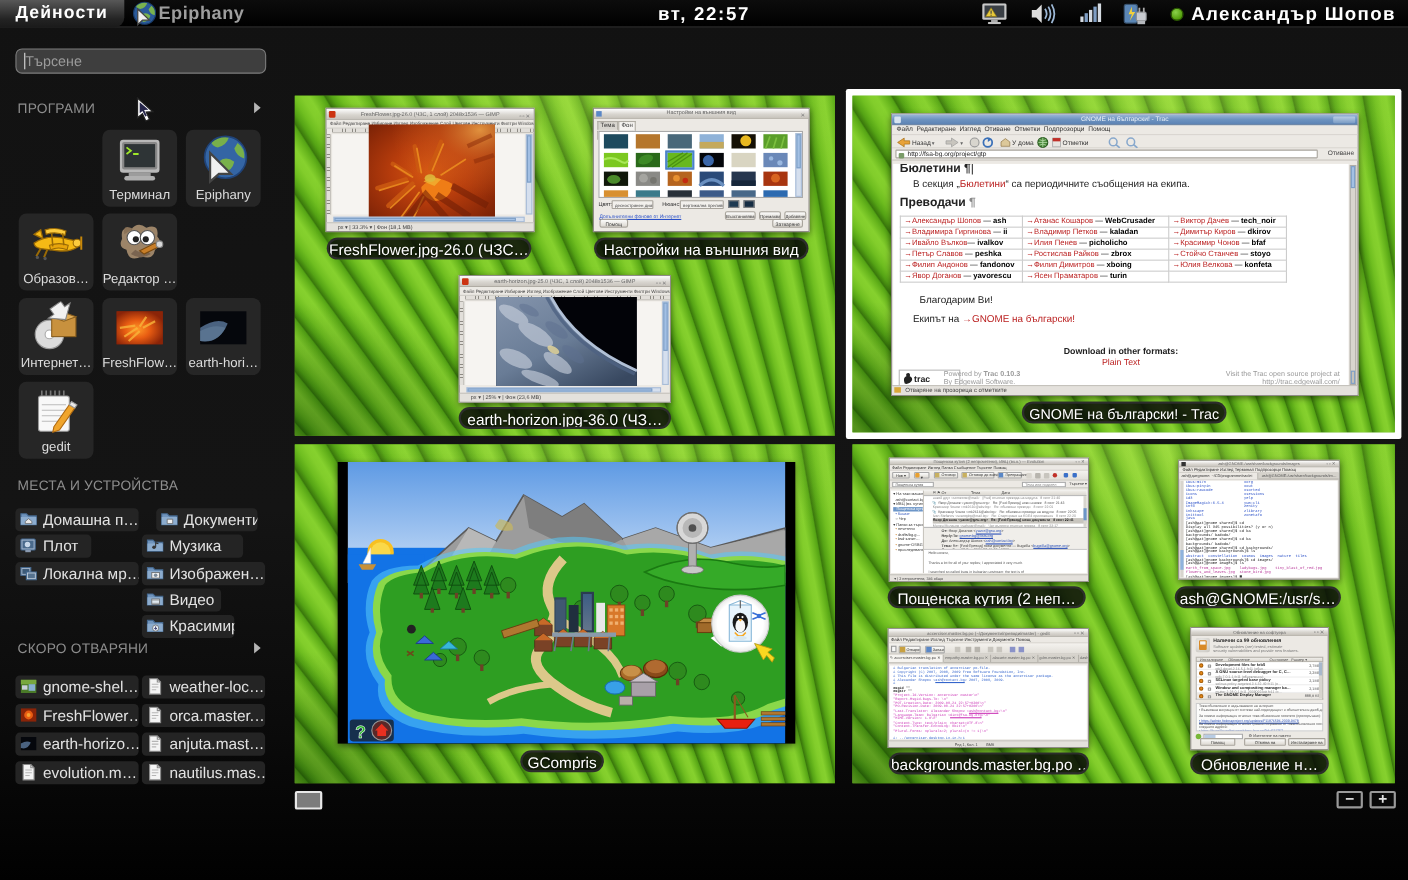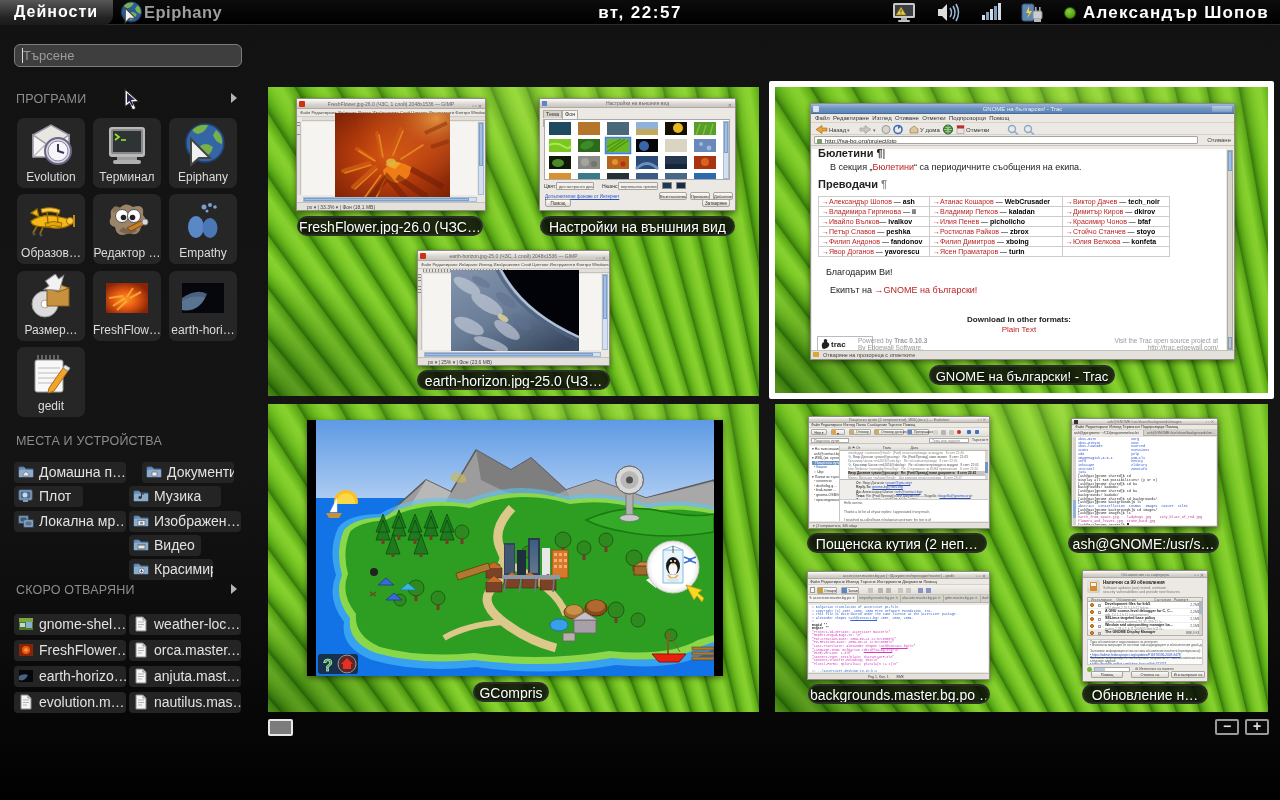--- a/index.html
+++ b/index.html
@@ -117,31 +117,20 @@
     <div id="uname">Александър Шопов</div>
   </div>
 
   <div id="search">
       <i></i>
       <span>Търсене</span>
     </div>
   <div class="shead" style="top:92px">ПРОГРАМИ</div>
   <div class="sarrow" style="top:93px"></div>
 
-  <div class="tile" style="left:17px;top:118px">
-    <svg width="48" height="48" viewBox="0 0 48 48">
-      <path d="M6 14 L24 4 L42 14 L42 34 L6 34 Z" fill="#e8e6e0" stroke="#9a97a5" stroke-width="1.5"></path>
-      <path d="M6 14 L24 26 L42 14 L42 36 L6 36 Z" fill="#f5f4f0" stroke="#9a97a5" stroke-width="1.5"></path>
-      <path d="M6 36 L20 22 M42 36 L28 22" stroke="#b9b6c2" stroke-width="1.2"></path>
-      <circle cx="31" cy="30" r="13" fill="#d7d3e8" stroke="#6d6880" stroke-width="2"></circle>
-      <circle cx="31" cy="30" r="10" fill="#f6f5fa" stroke="#8d88a0" stroke-width="1"></circle>
-      <path d="M31 23 L31 30 L37 32" stroke="#3c3750" stroke-width="2" fill="none"></path>
-    </svg>
-    <div class="lb">Evolution</div>
-  </div>
   <div class="tile" style="left:93px;top:118px">
     <svg width="48" height="48" viewBox="0 0 48 48">
       <rect x="6" y="6" width="36" height="30" rx="3" fill="#b9b9b9"></rect>
       <rect x="8" y="8" width="32" height="25" rx="2" fill="#888"></rect>
       <rect x="10" y="10" width="28" height="21" fill="#2e3436"></rect>
       <path d="M12 13 L16 16 L12 19 M18 19 L23 19" stroke="#9fe82a" stroke-width="1.6" fill="none"></path>
       <rect x="14" y="36" width="20" height="3" fill="#9c9c9c"></rect>
       <rect x="10" y="39" width="28" height="4" rx="2" fill="#b0b0b0"></rect>
     </svg>
     <div class="lb">Терминал</div>
@@ -179,40 +168,29 @@
       <circle cx="19" cy="19" r="6.5" fill="#fff" stroke="#555"></circle>
       <circle cx="31" cy="19" r="6.5" fill="#fff" stroke="#555"></circle>
       <circle cx="20.5" cy="20.5" r="2.8" fill="#222"></circle>
       <circle cx="29.5" cy="20.5" r="2.8" fill="#222"></circle>
       <path d="M20 30 Q25 34 30 30 L34 34 Q25 40 16 34 Z" fill="#7a6450"></path>
       <path d="M24 31 L38 24 L42 27 L28 34 Z" fill="#c87e28" stroke="#7a4a10"></path>
       <circle cx="42" cy="25" r="3" fill="#d9d9d9" stroke="#888"></circle>
     </svg>
     <div class="lb">Редактор …</div>
   </div>
-  <div class="tile" style="left:169px;top:194px">
-    <svg width="48" height="48" viewBox="0 0 48 48">
-      <ellipse cx="17" cy="30" rx="8" ry="11" fill="#5a87c6"></ellipse>
-      <ellipse cx="31" cy="31" rx="7.5" ry="10" fill="#4a77b6"></ellipse>
-      <circle cx="25" cy="10" r="2.5" fill="#7a9fd0"></circle>
-      <circle cx="31" cy="8" r="2" fill="#7a9fd0"></circle>
-      <circle cx="36" cy="10" r="1.8" fill="#7a9fd0"></circle>
-      <circle cx="28" cy="14" r="1.5" fill="#7a9fd0"></circle>
-    </svg>
-    <div class="lb">Empathy</div>
-  </div>
   <div class="tile" style="left:17px;top:271px">
     <svg width="48" height="48" viewBox="0 0 48 48">
       <circle cx="18" cy="30" r="13" fill="#dcdcdc" stroke="#999"></circle>
       <circle cx="18" cy="30" r="4" fill="#fff" stroke="#aaa"></circle>
       <rect x="20" y="14" width="22" height="18" fill="#c8913e" stroke="#8a5f1e"></rect>
       <path d="M20 14 L31 10 L42 14 L31 18 Z" fill="#e0ad58" stroke="#8a5f1e"></path>
       <path d="M22 2 L34 2 L34 8 L40 8 L28 18 L16 8 L22 8 Z" fill="#f2f2f2" stroke="#888" transform="rotate(-35 28 10)"></path>
     </svg>
-    <div class="lb">Размер…</div>
+    <div class="lb">Интернет…</div>
   </div>
   <div class="tile" style="left:93px;top:271px">
     <svg width="48" height="48" viewBox="0 0 48 48">
       <rect x="3" y="9" width="42" height="30" fill="#7a1e08"></rect>
       <radialGradient id="flw" cx="45%" cy="55%" r="60%">
         <stop offset="0%" stop-color="#ff9a28"></stop>
           <stop offset="45%" stop-color="#e85c12"></stop>
           <stop offset="100%" stop-color="#8a2408"></stop>
       </radialGradient>
       <rect x="3" y="9" width="42" height="30" fill="url(#flw)"></rect>
@@ -615,21 +593,21 @@
           <td style="border:1px solid #ccc;padding:1px 3px;white-space:nowrap"><span style="color:#bb2222">→Филип Димитров</span> — <b>xboing</b></td>
           <td style="border:1px solid #ccc;padding:1px 3px;white-space:nowrap"><span style="color:#bb2222">→Юлия Велкова</span> — <b>konfeta</b></td>
         </tr>
         <tr>
           <td style="border:1px solid #ccc;padding:1px 3px;white-space:nowrap"><span style="color:#bb2222">→Явор Доганов</span> — <b>yavorescu</b></td>
           <td style="border:1px solid #ccc;padding:1px 3px;white-space:nowrap"><span style="color:#bb2222">→Ясен Праматаров</span> — <b>turin</b></td>
           <td style="border:1px solid #ccc;padding:1px 3px;white-space:nowrap"></td>
         </tr>
       </tbody>
         </table>
-      <div style="position:absolute;left:14px;top:118px;font-size:9px;color:#222">Благодарим Ви!</div>
+      <div style="position:absolute;left:24px;top:118px;font-size:9px;color:#222">Благодарим Ви!</div>
       <div style="position:absolute;left:18px;top:136px;font-size:9px;color:#222">Екипът на <span style="color:#bb2222">→GNOME на български!</span></div>
       <div style="position:absolute;left:0;right:0;top:166px;text-align:center;font-size:8px;font-weight:bold;color:#222">Download in other formats:</div>
       <div style="position:absolute;left:0;right:0;top:176px;text-align:center;font-size:8px;color:#bb2222">Plain Text</div>
       <div style="position:absolute;left:5px;top:187px;width:56px;height:16px;border:1px solid #bbb;background:#fff">
         <svg width="34" height="15" viewBox="0 0 34 15">
             <path d="M4 10 Q3 6 6 5 Q5 2 8 2 Q10 3 9 5 Q12 6 11 9 Q9 12 6 12 Q4 12 4 10 Z" fill="#222"></path>
             <text x="13" y="10" font-size="8" font-weight="bold" fill="#222">trac</text>
           </svg>
       </div>
       <div style="position:absolute;left:46px;top:188px;font-size:6.5px;color:#999">Powered by <b>Trac 0.10.3</b><br>By Edgewall Software.</div>
@@ -1046,21 +1024,21 @@
         <div style="position:absolute;left:0;top:0;bottom:0;width:30%;background:#b8cce4"></div>
       </div>
     <div style="position:absolute;left:52px;top:96px;font-size:3.6px;color:#444">⚙ Изтегляне на пакети</div>
     <div style="position:absolute;left:8px;bottom:3px;width:32px;height:7px;background:linear-gradient(#fbfbfa,#dcd8d1);border:1px solid #a8a49c;border-radius:1px;font-size:3.8px;color:#333;text-align:center;line-height:7px">Помощ</div>
     <div style="position:absolute;left:48px;bottom:3px;width:38px;height:7px;background:linear-gradient(#fbfbfa,#dcd8d1);border:1px solid #a8a49c;border-radius:1px;font-size:3.8px;color:#333;text-align:center;line-height:7px;overflow:hidden">Отмяна на промените</div>
     <div style="position:absolute;right:2px;bottom:3px;width:34px;height:7px;background:linear-gradient(#fbfbfa,#dcd8d1);border:1px solid #a8a49c;border-radius:1px;font-size:3.8px;color:#333;text-align:center;line-height:7px;overflow:hidden">Инсталиране на обновления</div>
   </div>
 
   <div class="pill" style="left:297px;top:216px;width:186px;height:20px">FreshFlower.jpg-26.0 (ЧЗС…</div>
   <div class="pill" style="left:540px;top:216px;width:195px;height:20px">Настройки на външния вид</div>
-  <div class="pill" style="left:417px;top:370px;width:193px;height:20px">earth-horizon.jpg-25.0 (ЧЗ…</div>
+  <div class="pill" style="left:417px;top:370px;width:193px;height:20px">earth-horizon.jpg-36.0 (ЧЗ…</div>
   <div class="pill" style="left:929px;top:365px;width:186px;height:20px;font-size:13px;padding-top:2px">GNOME на български! - Trac</div>
   <div class="pill" style="left:473px;top:682px;width:76px;height:20px">GCompris</div>
   <div class="pill" style="left:807px;top:533px;width:180px;height:20px">Пощенска кутия (2 неп…</div>
   <div class="pill" style="left:1068px;top:533px;width:151px;height:20px">ash@GNOME:/usr/s…</div>
   <div class="pill" style="left:808px;top:684px;width:182px;height:20px">backgrounds.master.bg.po …</div>
   <div class="pill" style="left:1082px;top:684px;width:126px;height:20px">Обновление н…</div>
 
   <div id="wsind"></div>
   <div class="zbtn" style="left:1215px">−</div>
   <div class="zbtn" style="left:1245px">+</div>

